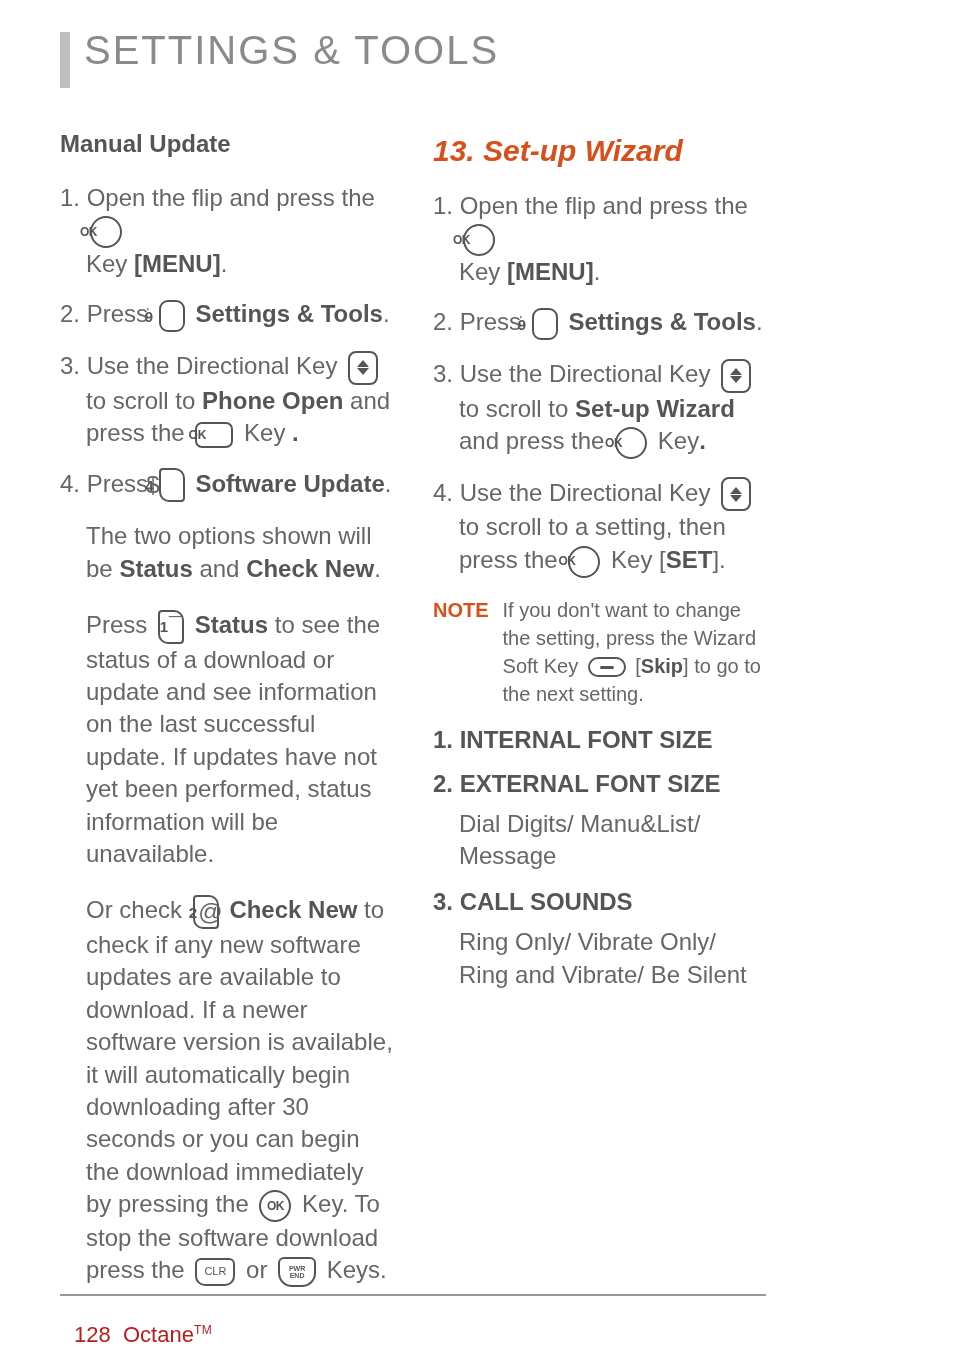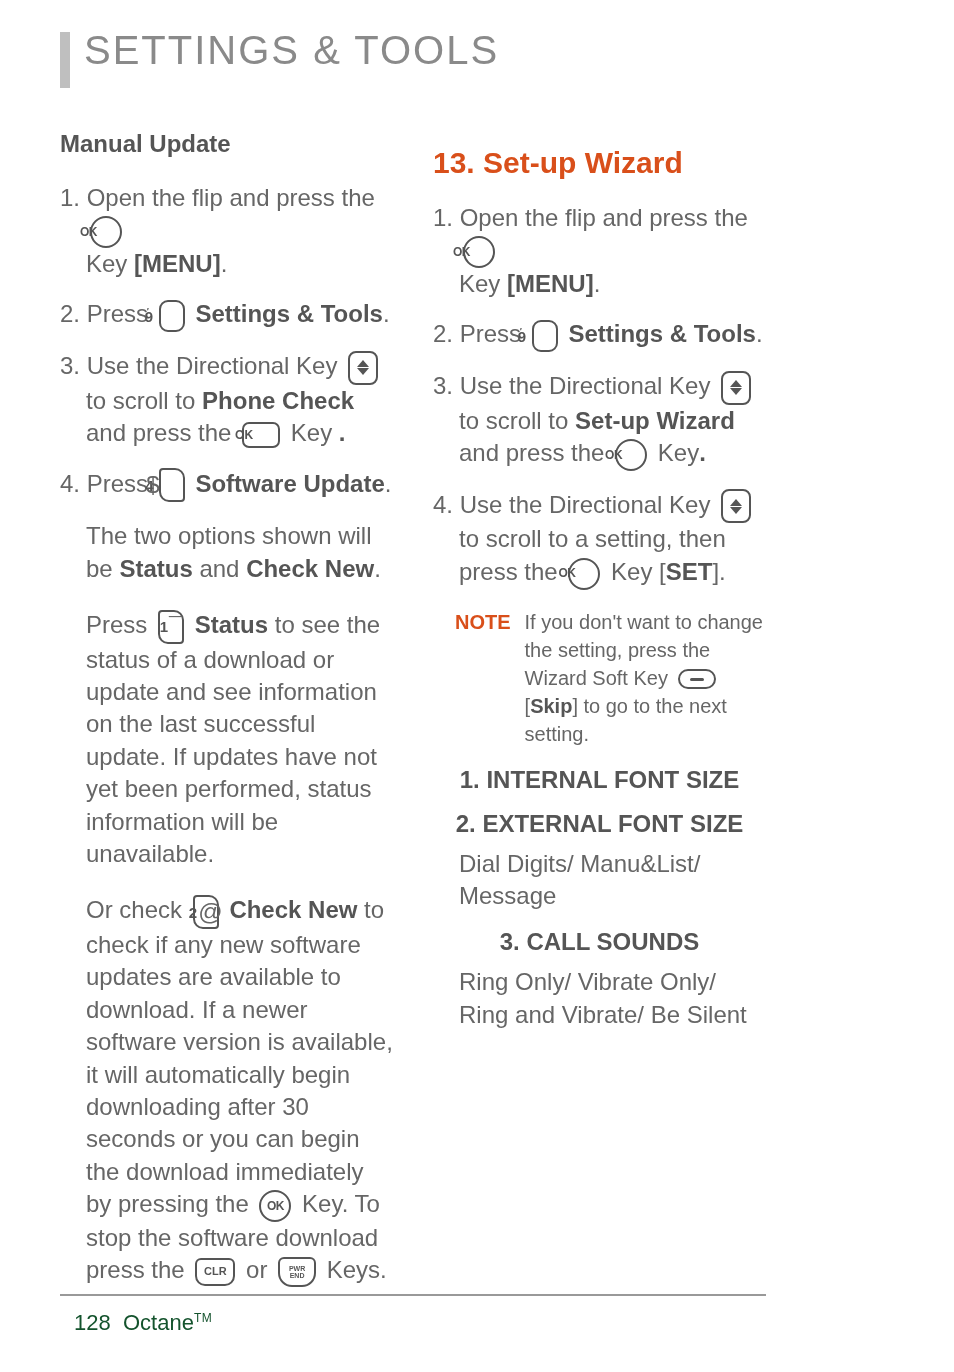--- a/index.html
+++ b/index.html
@@ -54,21 +54,22 @@
   h3.subhead {
     font-size: 24px;
     font-weight: 600;
     color: var(--text-bold);
     margin: 0 0 24px 0;
   }
   h2.section {
     font-size: 30px;
     font-weight: 600;
     color: var(--accent);
-    margin: 16px 0 22px 0;
+    margin: 4px 0 22px 0;
+    font-style: italic;
   }
   .step {
     font-size: 24px;
     line-height: 1.35;
     margin: 0 0 18px 0;
     padding-left: 26px;
     text-indent: -26px;
   }
   .body-para {
     font-size: 24px;
@@ -82,29 +83,27 @@
     display: flex;
     font-size: 20px;
     line-height: 1.4;
     margin: 4px 0 18px 0;
     gap: 14px;
   }
   .note-label {
     font-weight: 700;
     color: var(--note-accent);
     flex: 0 0 auto;
-    margin-left: 22px;
   }
   .note-body { flex: 1 1 auto; }
   .setting-head {
     font-size: 24px;
     font-weight: 600;
     color: var(--text-bold);
     margin: 16px 0 10px 0;
-    text-align: center;
   }
   .setting-opts {
     font-size: 24px;
     line-height: 1.35;
     margin: 0 0 12px 0;
     padding-left: 26px;
   }
   
   .ic {
     display: inline-block;
@@ -126,21 +125,21 @@
   .key-ok-rect {
     min-width: 38px; height: 26px; border: 2.4px solid #555; border-radius: 7px;
     display: inline-flex; align-items: center; justify-content: center;
     font-size: 12px; font-weight: 700; color: #555; padding: 0 4px;
     box-sizing: border-box;
   }
   .key-clr {
     min-width: 40px; height: 28px; border: 2.4px solid #555;
     border-radius: 6px 6px 10px 10px;
     display: inline-flex; align-items: center; justify-content: center;
-    font-size: 11px; font-weight: 700; color: #555; padding: 0 4px;
+    font-size: 11px; font-weight: 400; color: #555; padding: 0 4px;
     box-sizing: border-box;
   }
   .key-end {
     width: 38px; height: 30px; border: 2.4px solid #555;
     border-radius: 6px 6px 14px 14px;
     display: inline-flex; flex-direction: column; align-items: center; justify-content: center;
     font-size: 7px; font-weight: 700; color: #555; line-height: 1;
     box-sizing: border-box;
   }
   .key-softpill {
@@ -175,23 +174,23 @@
     display: inline-flex; align-items: center; justify-content: center;
     box-sizing: border-box;
   }
   .footer-rule {
     position: absolute;
     left: 60px; right: 60px; bottom: 76px;
     height: 2px; background: var(--rule);
   }
   .footer {
     position: absolute;
-    left: 74px; bottom: 36px;
+    left: 74px; bottom: 24px;
     font-size: 22px;
-    color: #14532d;
+    color: #b91c1c;
   }
   .footer sup { font-size: 12px; vertical-align: super; letter-spacing: 0.5px;}
 </style>
 </head>
 <body>
 
 <div class="page">
 
   <div class="title-block">
     <div class="title-bar"></div>
@@ -219,21 +218,21 @@
           </span>
         <span class="b">Settings &amp; Tools</span><span>.</span>
       </p>
 
       <p class="step">
         <span>3. Use the Directional Key </span>
         <span class="ic dirkey">
             <span class="tri-up"></span>
             <span class="tri-dn"></span>
           </span>
-        <span> to scroll to </span><span class="b">Phone Check</span><span> and press the </span>
+        <span> to scroll to </span><span class="b">Phone Open</span><span> and press the </span>
         <span class="ic key-ok-rect">OK</span>
         <span> Key </span><span class="b">.</span>
       </p>
 
       <p class="step">
         <span>4. Press </span>
         <span class="ic pad-key">
             <span class="pnum">4</span>
             <span class="sup">$</span>
           </span>

